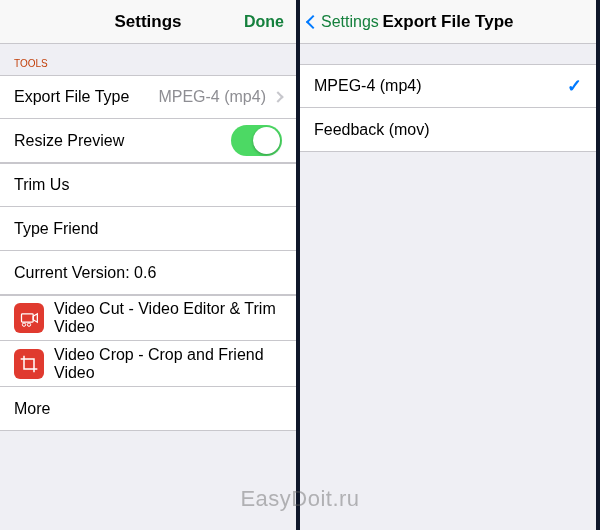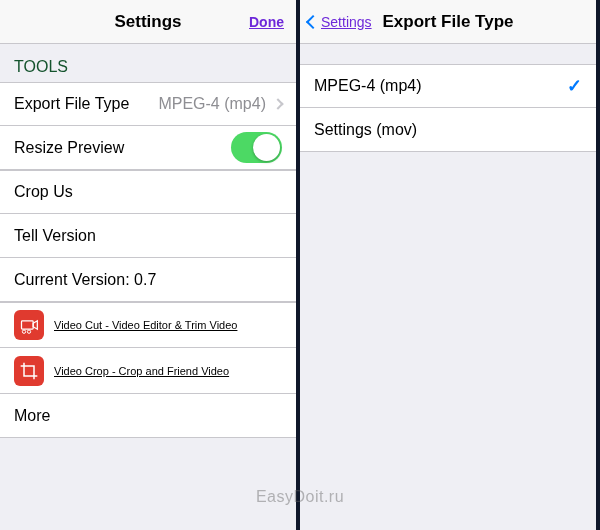--- a/index.html
+++ b/index.html
@@ -30,42 +30,41 @@
       position: relative;
       padding: 0 8px;
     }
     .nav-title {
       font-size: 17px;
       font-weight: 600;
       color: #000;
     }
     .nav-btn {
       position: absolute;
-      font-size: 14px;
-      color: #6d28d9;
+      font-size: 16px;
+      color: #15803d;
       display: flex;
       align-items: center;
       cursor: pointer;
-      text-decoration: underline;
     }
     .nav-btn.left { left: 8px; }
     .nav-btn.right { right: 12px; font-weight: 600; }
     .nav-back-chevron {
       display: inline-block;
       width: 10px;
       height: 10px;
       border-left: 2.5px solid #007aff;
       border-bottom: 2.5px solid #007aff;
       transform: rotate(45deg);
       margin-right: 3px;
     }
     .content { flex: 1; overflow-y: auto; }
     .section-header {
-      font-size: 16px;
-      color: #14532d;
+      font-size: 10px;
+      color: #c2410c;
       padding: 14px 14px 6px;
       text-transform: uppercase;
     }
     .cell {
       background: #fff;
       border-bottom: 1px solid #c8c7cc;
       display: flex;
       align-items: center;
       padding: 0 14px;
       min-height: 44px;
@@ -114,27 +113,27 @@
       background: #e03a2f;
       border-radius: 6px;
       margin-right: 10px;
       display: flex;
       align-items: center;
       justify-content: center;
       flex-shrink: 0;
       position: relative;
     }
     .app-icon svg { width: 20px; height: 20px; }
-    .cell.app { font-size: 11px; min-height: 46px; text-decoration: underline; }
+    .cell.app { font-size: 16px; min-height: 46px; }
     .watermark {
       position: absolute;
-      bottom: 24px;
+      bottom: 18px;
       left: 50%;
       transform: translateX(-50%);
-      font-size: 16px;
+      font-size: 22px;
       color: rgba(100,100,100,0.45);
       font-weight: 400;
       letter-spacing: 0.5px;
       pointer-events: none;
     }
     .spacer { height: 20px; }
   </style>
 </head>
 <body>
 
@@ -149,27 +148,27 @@
       <span class="cell-label">Export File Type</span>
       <span class="cell-value">MPEG-4 (mp4)</span>
       <span class="chevron-right"></span>
     </div>
     <div class="cell">
       <span class="cell-label">Resize Preview</span>
       <div class="switch"></div>
     </div>
 
     <div class="cell first">
-      <span class="cell-label">Crop Us</span>
-    </div>
-    <div class="cell">
-      <span class="cell-label">Tell Version</span>
-    </div>
-    <div class="cell">
-      <span class="cell-label">Current Version: 0.7</span>
+      <span class="cell-label">Trim Us</span>
+    </div>
+    <div class="cell">
+      <span class="cell-label">Type Friend</span>
+    </div>
+    <div class="cell">
+      <span class="cell-label">Current Version: 0.6</span>
     </div>
 
     <div class="cell app first">
       <div class="app-icon">
         <svg viewBox="0 0 24 24">
             <rect x="3" y="7" width="14" height="10" rx="1" fill="none" stroke="#fff" stroke-width="1.5"></rect>
             <path d="M17 10 L22 7 L22 17 L17 14 Z" fill="none" stroke="#fff" stroke-width="1.5"></path>
             <circle cx="6" cy="20" r="2" fill="none" stroke="#fff" stroke-width="1.2"></circle>
             <circle cx="12" cy="20" r="2" fill="none" stroke="#fff" stroke-width="1.2"></circle>
           </svg>
@@ -199,18 +198,18 @@
     </span>
     <span class="nav-title">Export File Type</span>
   </div>
   <div class="content">
     <div class="spacer"></div>
     <div class="cell first">
       <span class="cell-label">MPEG-4 (mp4)</span>
       <span class="checkmark">✓</span>
     </div>
     <div class="cell">
-      <span class="cell-label">Settings (mov)</span>
+      <span class="cell-label">Feedback (mov)</span>
     </div>
   </div>
 </div>
 
 <div class="watermark">EasyDoit.ru</div>
 
 </body></html>

